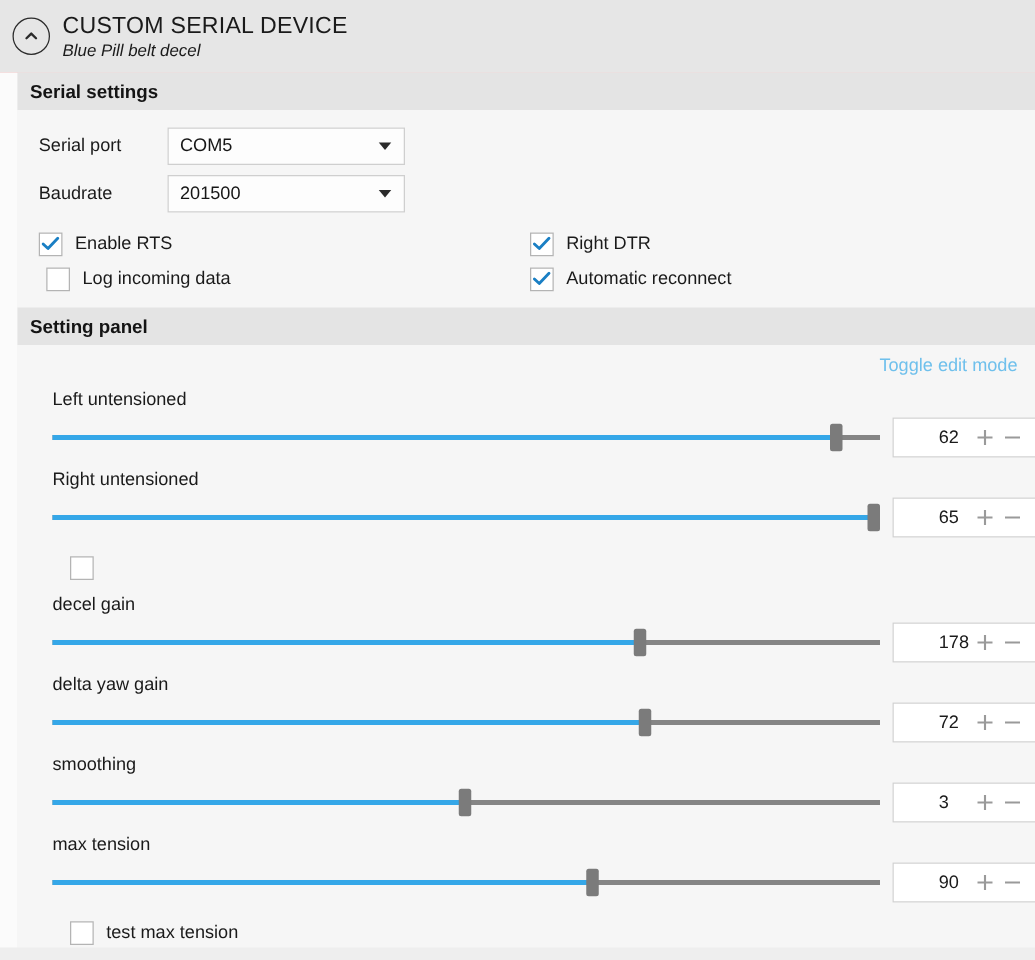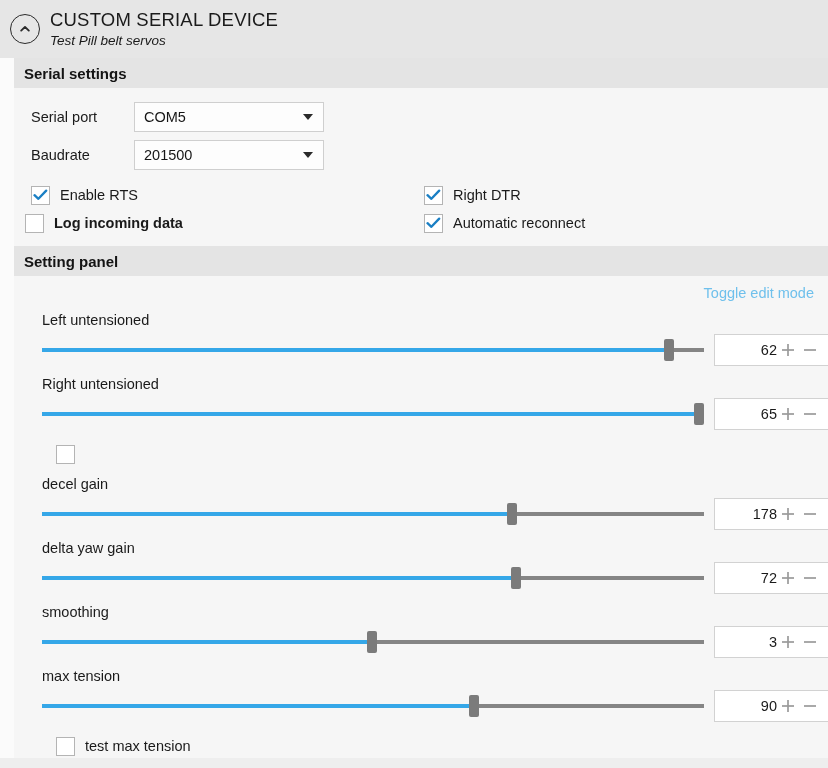--- a/index.html
+++ b/index.html
@@ -144,21 +144,21 @@
     height: 62px;
     box-sizing: border-box;
   }
   .chk-row {
     position: absolute;
     display: flex;
     align-items: center;
     height: 22px;
   }
   .chk-c1a { left: 17px;  top: 6px; }
-  .chk-c1b { left: 11px;  top: 34px; font-weight: bold; }
+  .chk-c1b { left: 23px;  top: 34px; }
   .chk-c2a { left: 410px; top: 6px; }
   .chk-c2b { left: 410px; top: 34px; }
 
   .chkbox {
     width: 19px;
     height: 19px;
     border: 1px solid #b4b4b4;
     background: #ffffff;
     box-sizing: border-box;
     display: flex;
@@ -249,21 +249,21 @@
     box-sizing: border-box;
     display: flex;
     align-items: center;
     justify-content: flex-end;
     padding-right: 8px;
     flex: 0 0 auto;
   }
   .valnum {
     font-size: 14.5px;
     color: #1a1a1a;
-    text-align: right;
+    text-align: left;
     min-width: 26px;
   }
   .stepper {
     width: 22px;
     height: 22px;
     display: flex;
     align-items: center;
     justify-content: center;
     cursor: pointer;
     flex: 0 0 auto;
@@ -293,21 +293,21 @@
   <div class="device-header">
     <div class="collapse-btn">
       <span>
         <svg width="14" height="14" viewBox="0 0 14 14">
           <polyline points="3.2,8.6 7,4.9 10.8,8.6" fill="none" stroke="#2b2b2b" stroke-width="1.9" stroke-linecap="round" stroke-linejoin="round"></polyline>
         </svg>
       </span>
     </div>
     <div class="device-titles">
       <div class="device-title">CUSTOM SERIAL DEVICE</div>
-      <div class="device-subtitle">Test Pill belt servos</div>
+      <div class="device-subtitle">Blue Pill belt decel</div>
     </div>
   </div>
 
   <div class="content">
     <div class="left-gutter"></div>
 
     <div class="inner">
 
       <div class="section-bar">Serial settings</div>
 

